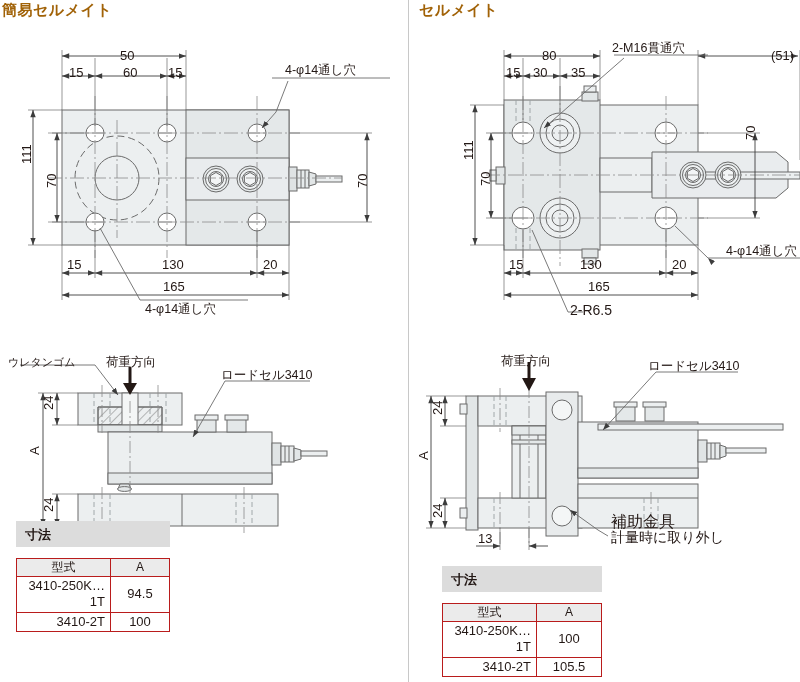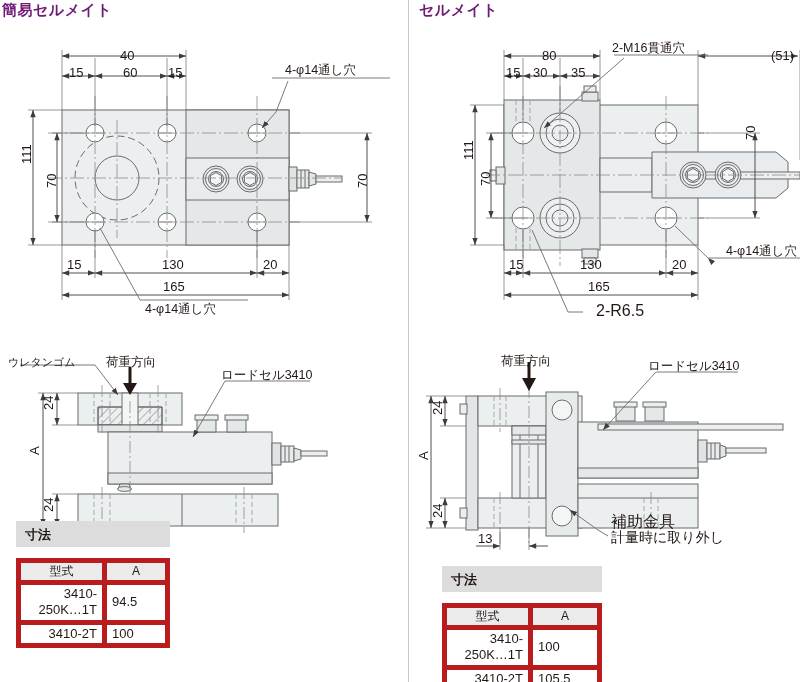--- a/index.html
+++ b/index.html
@@ -2,31 +2,31 @@
 <html><head>
 <meta charset="utf-8">
 <style>
   html,body{margin:0;padding:0;background:#ffffff;}
   body{width:800px;height:682px;position:relative;overflow:hidden;
        font-family:"Liberation Sans","DejaVu Sans",sans-serif;color:#231815;}
   .panel{position:absolute;top:0;height:682px;}
   #panel-left{left:0;width:408px;}
   #panel-right{left:408px;width:311px;}
   .divider{position:absolute;left:408px;top:0;width:1px;height:682px;background:#c8c8c8;}
-  .title{position:absolute;font-size:15px;font-weight:bold;letter-spacing:.5px;color:#701a75;white-space:nowrap;}
+  .title{position:absolute;font-size:15px;font-weight:bold;letter-spacing:.5px;color:#a16207;white-space:nowrap;}
   #title-left{left:2px;top:1px;}
   #title-right{left:419px;top:1px;}
   svg{position:absolute;left:0;top:0;overflow:visible;}
   .sec-title{position:absolute;font-size:13px;font-weight:bold;color:#231815;}
   .sec-band{position:absolute;background:#dcdcdc;}
   table.dim{position:absolute;border-collapse:collapse;font-size:13px;color:#231815;}
-  table.dim th,table.dim td{border:5px solid #b91c1c;padding:1px 5px;font-weight:normal;line-height:1.25;}
+  table.dim th,table.dim td{border:1px solid #b91c1c;padding:1px 5px;font-weight:normal;line-height:1.25;}
   table.dim th{background:#ebebeb;text-align:center;font-size:12px;}
   table.dim td.model{text-align:right;}
-  table.dim td.val{text-align:left;}
+  table.dim td.val{text-align:center;}
 </style>
 </head>
 <body>
 
 <div class="divider"></div>
 
 <div class="panel" id="panel-left">
 
   <div class="title" id="title-left">簡易セルメイト</div>
 
@@ -133,21 +133,21 @@
     </g>
 
     <g stroke="#6b6b6b" stroke-width="0.9" fill="none">
       <path d="M288,81 L276,112 L262,128" marker-end="url(#ahL)"></path>
       <line x1="272" y1="78" x2="390" y2="78"></line>
       <path d="M100,228 L140,300"></path>
       <line x1="140" y1="300" x2="248" y2="300"></line>
     </g>
   </svg>
 
-  <div style="position:absolute;left:120px;top:48px;font-size:13px;">40</div>
+  <div style="position:absolute;left:120px;top:48px;font-size:13px;">50</div>
   <div style="position:absolute;left:69px;top:65px;font-size:13px;">15</div>
   <div style="position:absolute;left:123px;top:65px;font-size:13px;">60</div>
   <div style="position:absolute;left:168px;top:65px;font-size:13px;">15</div>
   <div style="position:absolute;left:19px;top:164px;font-size:13px;transform:rotate(-90deg);transform-origin:left top;">111</div>
   <div style="position:absolute;left:44px;top:188px;font-size:13px;transform:rotate(-90deg);transform-origin:left top;">70</div>
   <div style="position:absolute;left:355px;top:188px;font-size:13px;transform:rotate(-90deg);transform-origin:left top;">70</div>
   <div style="position:absolute;left:67px;top:257px;font-size:13px;">15</div>
   <div style="position:absolute;left:162px;top:257px;font-size:13px;">130</div>
   <div style="position:absolute;left:263px;top:257px;font-size:13px;">20</div>
   <div style="position:absolute;left:163px;top:279px;font-size:13px;">165</div>
@@ -380,21 +380,21 @@
   <div style="position:absolute;left:163px;top:65px;font-size:13px;">35</div>
   <div style="position:absolute;left:323px;top:48px;font-size:13px;margin-left:40px;">(51)</div>
   <div style="position:absolute;left:53px;top:160px;font-size:13px;transform:rotate(-90deg);transform-origin:left top;">111</div>
   <div style="position:absolute;left:70px;top:186px;font-size:13px;transform:rotate(-90deg);transform-origin:left top;">70</div>
   <div style="position:absolute;left:335px;top:140px;font-size:13px;transform:rotate(-90deg);transform-origin:left top;">70</div>
   <div style="position:absolute;left:101px;top:257px;font-size:13px;">15</div>
   <div style="position:absolute;left:172px;top:257px;font-size:13px;">130</div>
   <div style="position:absolute;left:264px;top:257px;font-size:13px;">20</div>
   <div style="position:absolute;left:180px;top:279px;font-size:13px;">165</div>
   <div style="position:absolute;left:204px;top:40px;font-size:12.5px;white-space:nowrap;">2-M16貫通穴</div>
-  <div style="position:absolute;left:188px;top:302px;font-size:16px;white-space:nowrap;">2-R6.5</div>
+  <div style="position:absolute;left:162px;top:302px;font-size:14px;white-space:nowrap;">2-R6.5</div>
   <div style="position:absolute;left:318px;top:243px;font-size:12.5px;white-space:nowrap;">4-φ14通し穴</div>
 
   <svg width="392" height="200" style="top:358px;left:0;">
     <g stroke="#6b6b6b" fill="none" stroke-width="1">
 
       <rect x="58" y="38" width="12" height="134" fill="#e2e6e7"></rect>
 
       <rect x="70" y="38" width="104" height="30" fill="#eceff0"></rect>
 
       <rect x="70" y="140" width="104" height="30" fill="#eceff0"></rect>

